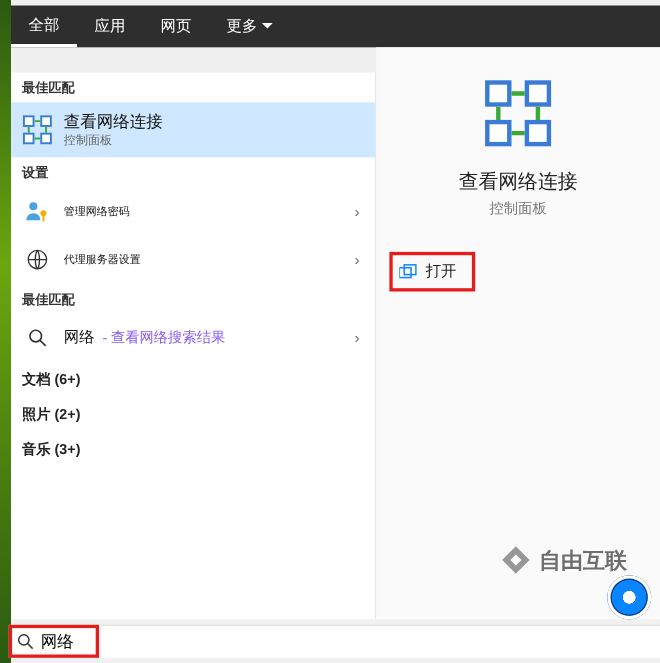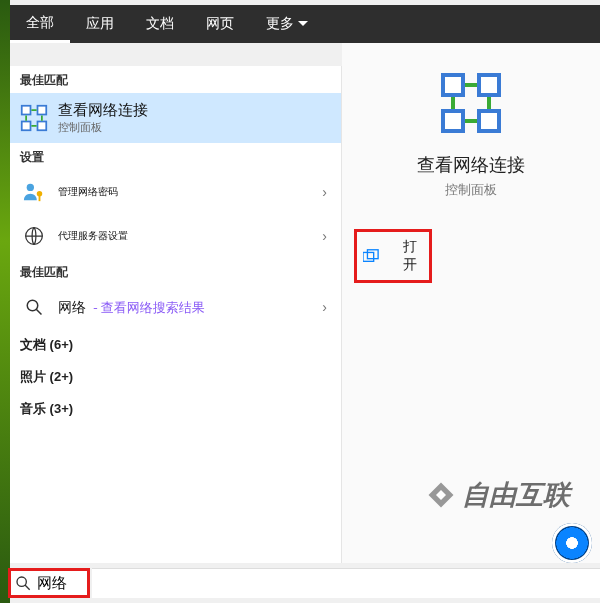--- a/index.html
+++ b/index.html
@@ -26,51 +26,50 @@
   .result-row.inline .sub-inline { font-size: 13px; color: #8b5cf6; margin-left: 4px; font-family: Liberation Serif, serif; }
   .chevron-right { position: absolute; right: 14px; color: #777; font-size: 14px; }
   .category-row { font-size: 13px; color: #222; font-weight: 600; padding: 7px 10px; cursor: pointer; }
 
   
   .panel-right { position: absolute; left: 342px; top: 43px; right: 0; bottom: 40px; background: #fafafa; }
   .preview { display: flex; flex-direction: column; align-items: center; padding-top: 28px; }
   .preview-icon { width: 64px; height: 64px; margin-bottom: 18px; }
   .preview-title { font-size: 18px; color: #222; margin-bottom: 4px; }
   .preview-sub { font-size: 13px; color: #777; margin-bottom: 30px; }
-  .open-row { width: 78px; margin-left: 8px; border: 3px solid #e51c1c; padding: 6px 6px; display: flex; align-items: center; gap: 24px; background: #fafafa; font-size: 14px; color: #222; cursor: pointer; }
+  .open-row { width: 78px; margin-left: 8px; border: 3px solid #e51c1c; padding: 6px 6px; display: flex; align-items: center; gap: 8px; background: #fafafa; font-size: 14px; color: #222; cursor: pointer; }
   .open-row-wrap { align-self: flex-start; margin-left: 4px; }
 
   
   .searchbar { position: absolute; left: 8px; bottom: 5px; width: 82px; height: 30px; border: 3px solid #e51c1c; background: #fff; display: flex; align-items: center; padding: 0 4px; gap: 6px; }
   .searchbar input { border: none; outline: none; font-size: 15px; width: 46px; background: transparent; }
   .search-remainder { position: absolute; left: 92px; bottom: 5px; right: 0; height: 30px; background: #fff; border-top: 1px solid #ddd; }
 
   
   .desktop-bg { position: absolute; left: 0; top: 0; width: 10px; bottom: 0; background: linear-gradient(#2a5a10,#6aa70f 40%,#2a5a10); }
 
   
-  .wm1 { position: absolute; right: 30px; bottom: 50px; display: flex; align-items: center; gap: 6px; color: #555; font-weight: 700; font-style: italic; font-size: 27px; opacity: .85; }
+  .wm1 { position: absolute; right: 30px; bottom: 39px; display: flex; align-items: center; gap: 6px; color: #555; font-weight: 700; font-size: 20px; opacity: .85; }
   .wm1 svg { width: 30px; height: 30px; }
   .wm2 { position: absolute; right: 8px; bottom: 0px; display: flex; align-items: center; gap: 4px; }
   .wm2 .ring { width: 40px; height: 40px; border-radius: 50%; background: radial-gradient(circle at 50% 50%, #fff 0 20%, #0a84ff 21% 55%, #04458b 56% 100%); box-shadow: 0 0 0 3px #fff inset; }
   .wm2 .txt { font-size: 20px; font-weight: 800; color: #fff; -webkit-text-stroke: 2px #0a84ff; letter-spacing: 1px; }
 
   
   svg { display: block; }
 </style>
 </head>
 <body>
 <div class="root">
 
 <div class="desktop-bg"></div>
 
 <div class="tabbar">
   <div class="tab active">全部</div>
   <div class="tab">应用</div>
-  <div class="tab">文档</div>
   <div class="tab">网页</div>
   <div class="tab">
     <span>更多</span>
     <span class="chev">
       <svg width="10" height="6" viewBox="0 0 10 6">
             <path d="M0 0 L5 5 L10 0" fill="#fff"></path>
           </svg>
     </span>
   </div>
 </div>

